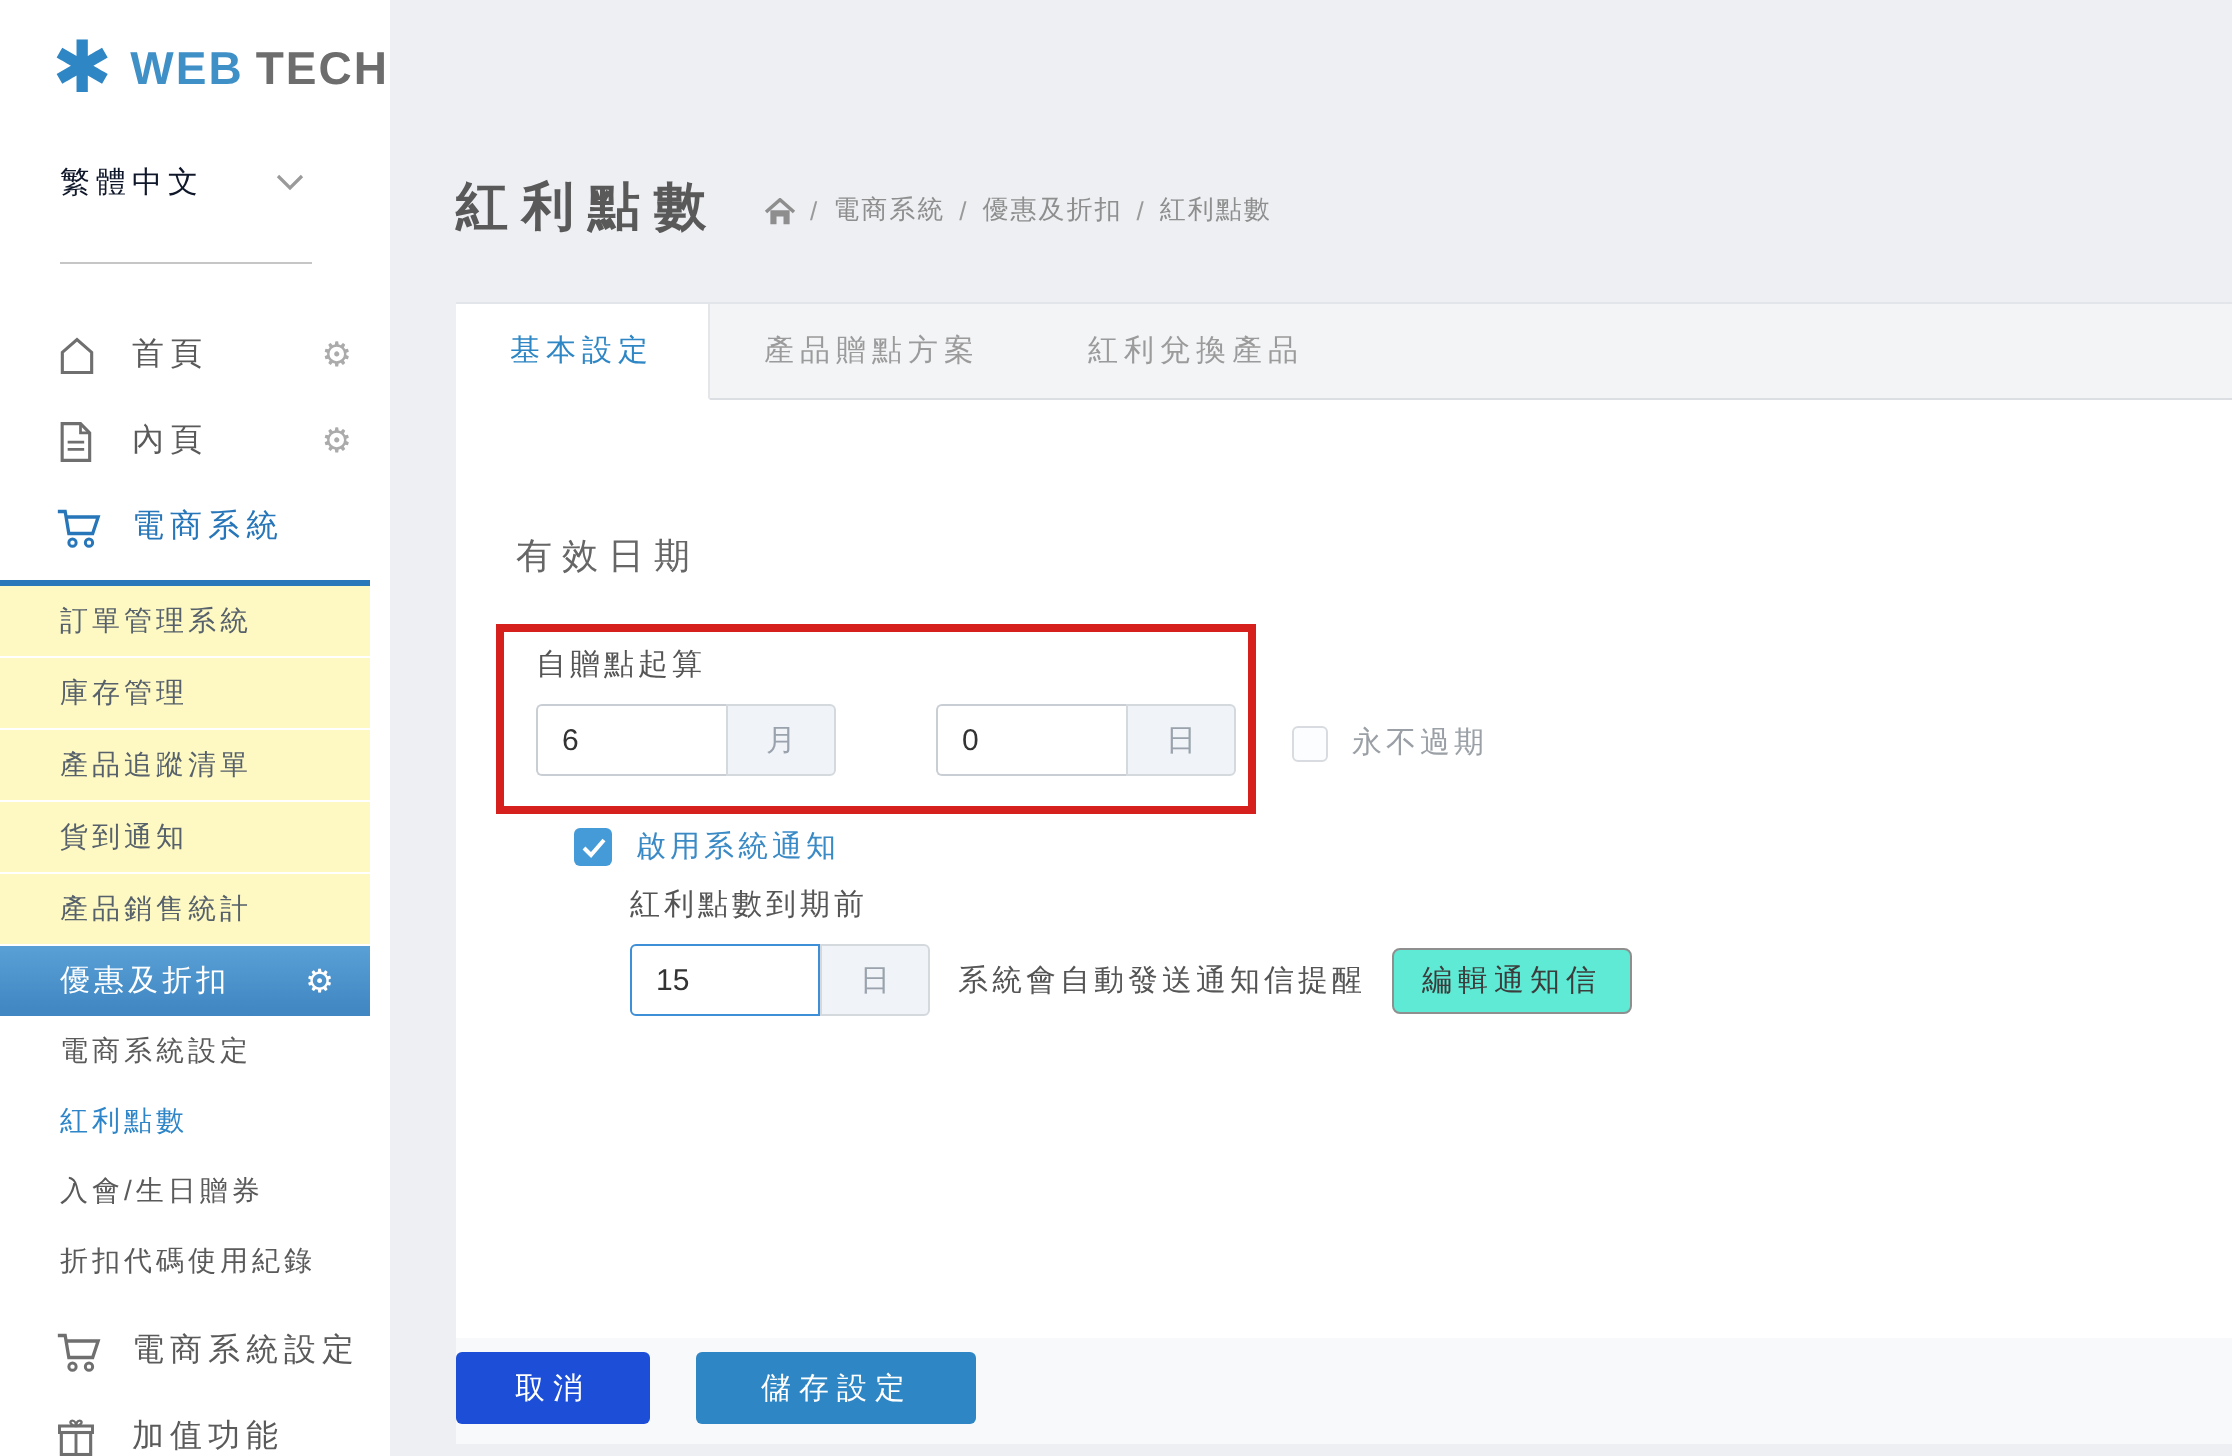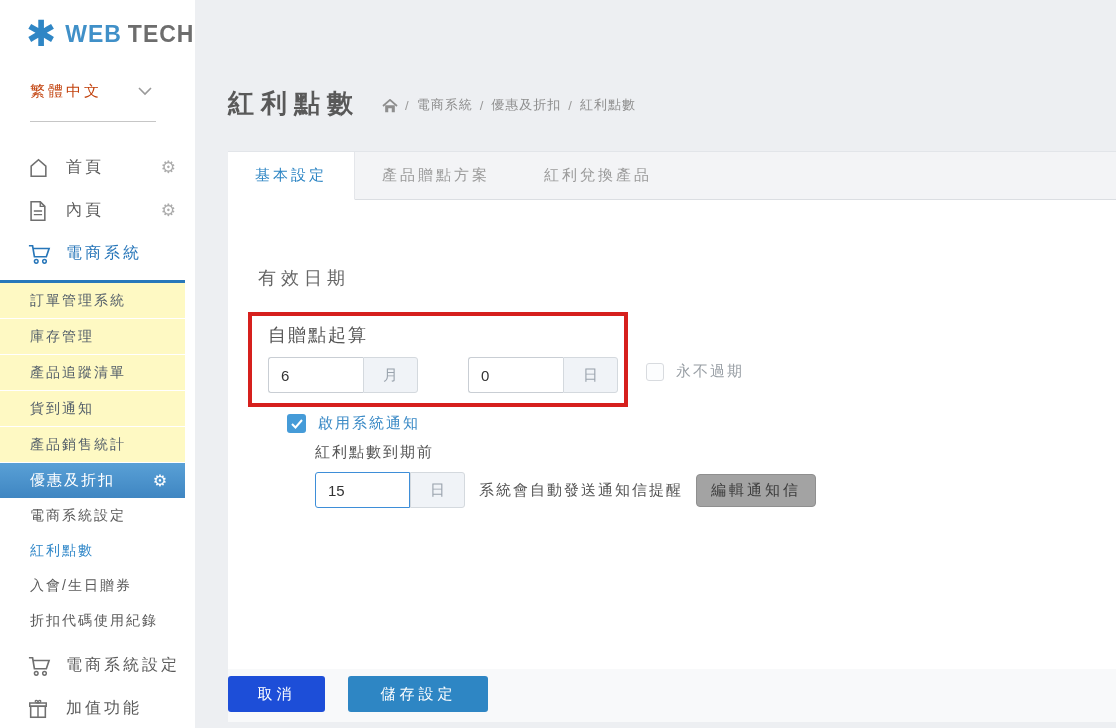--- a/index.html
+++ b/index.html
@@ -6,21 +6,21 @@
   html,body { width:1116px; height:728px; overflow:hidden; background:#fff;
     font-family:"Liberation Sans","DejaVu Sans",sans-serif; }
 
   
   .sidebar { position:absolute; left:0; top:0; width:195px; height:728px; background:#fff; z-index:2; }
   .logo { padding:16px 0 0 26px; display:flex; align-items:center; white-space:nowrap; }
   .logo .mark { color:#2f86c5; font-size:36px; line-height:36px; margin-right:9px; }
   .logo .web { color:#4090c8; font-size:23px; font-weight:bold; letter-spacing:1px; }
   .logo .tech { color:#6d6d6d; font-size:23px; font-weight:bold; letter-spacing:1px; margin-left:6px; }
   .lang { margin:30px 0 0 30px; width:126px; border-bottom:1px solid #c6c6c6;
-    padding-bottom:20px; display:flex; align-items:center; font-size:15px; color:#c2410c;
+    padding-bottom:30px; display:flex; align-items:center; font-size:15px; color:#0f172a;
     letter-spacing:3px; cursor:pointer; }
   .lang svg { margin-left:auto; margin-right:4px; }
   .nav { margin-top:24px; }
   .nav-item { height:43px; display:flex; align-items:center; padding-left:27px;
     color:#5a5a5a; font-size:16px; letter-spacing:3px; cursor:pointer; }
   .nav-item .nicon { width:24px; margin-right:15px; display:flex; align-items:center; }
   .nav-item .gear { margin-left:auto; margin-right:16px; display:flex; }
   .nav-item.section-on { color:#2776b9; }
   .section-bar { width:185px; height:3px; background:#2878ba; margin-top:5px; }
   .sub-blue .row { width:185px; height:35px; margin-bottom:1px; background:#fef9c3;
@@ -48,21 +48,21 @@
     border-top:1px solid #e2e5e9; border-bottom:1px solid #dbdee2; display:flex; }
   .tab { padding:0 27px; display:flex; align-items:center; font-size:15px; color:#9b9b9b;
     letter-spacing:3px; cursor:pointer; }
   .tab.active { background:#fff; color:#2e86c4; border-right:1px solid #e4e6ea; border-bottom:1px solid #fff; margin-bottom:-1px; }
 
   .panel { position:relative; margin-left:33px; width:940px; height:469px; background:#fff; }
   .sec-title { position:absolute; left:30px; top:66px; font-size:18px; color:#666; letter-spacing:5px; }
 
   .red-box { position:absolute; left:20px; top:112px; width:380px; height:95px;
     border:4px solid #d6201d; padding:7px 0 0 16px; }
-  .field-label { font-size:18px; color:#555; letter-spacing:2px; }
+  .field-label { font-size:15px; color:#555; letter-spacing:2px; }
   .ig-row { display:flex; margin-top:10px; }
   .igroup { display:flex; }
   .igroup + .igroup { margin-left:50px; }
   .igroup input { width:95px; height:36px; border:1px solid #c9ced4; border-right:none;
     border-radius:3px 0 0 3px; padding:0 12px; font-size:15px; color:#333; outline:none;
     font-family:inherit; background:#fff; }
   .igroup .addon { width:55px; height:36px; background:#f0f3f7; border:1px solid #d4d9de;
     border-radius:0 3px 3px 0; display:flex; align-items:center; justify-content:center;
     font-size:15px; color:#9aa3ad; }
   .igroup input.focused { border:1px solid #3e8ed8; border-right:1px solid #3e8ed8; }
@@ -72,21 +72,21 @@
   .never-row .lbl { margin-left:12px; font-size:15px; color:#9aa0a6; letter-spacing:2px; }
 
   .notify-row { position:absolute; left:59px; top:214px; display:flex; align-items:center; }
   .cbox.checked { width:19px; height:19px; border:none; background:#459bd8; border-radius:3px;
     display:flex; align-items:center; justify-content:center; }
   .notify-row .lbl { margin-left:12px; font-size:15px; color:#3a8ac6; letter-spacing:2px; cursor:pointer; }
 
   .expire-label { position:absolute; left:87px; top:243px; font-size:15px; color:#555; letter-spacing:2px; }
   .expire-row { position:absolute; left:87px; top:272px; display:flex; align-items:center; }
   .hint { margin-left:14px; font-size:15px; color:#555; letter-spacing:2px; }
-  .edit-btn { margin-left:13px; height:33px; padding:0 14px; background:#a3a3a3;
+  .edit-btn { margin-left:13px; height:33px; padding:0 14px; background:#5eead4;
     border:1px solid #8f8f8f; border-radius:4px; font-size:15px; color:#3c3c3c;
     letter-spacing:3px; cursor:pointer; font-family:inherit; }
 
   .footer { margin-left:33px; width:888px; height:53px; background:#f8f9fa; padding-top:7px; }
   .btn { height:36px; border:none; border-radius:3px; color:#fff; font-size:15px;
     letter-spacing:4px; cursor:pointer; font-family:inherit; }
   .btn-cancel { width:97px; background:#1d4ed8; }
   .btn-save { width:140px; background:#2e86c4; margin-left:19px; }
 </style>
 </head>

